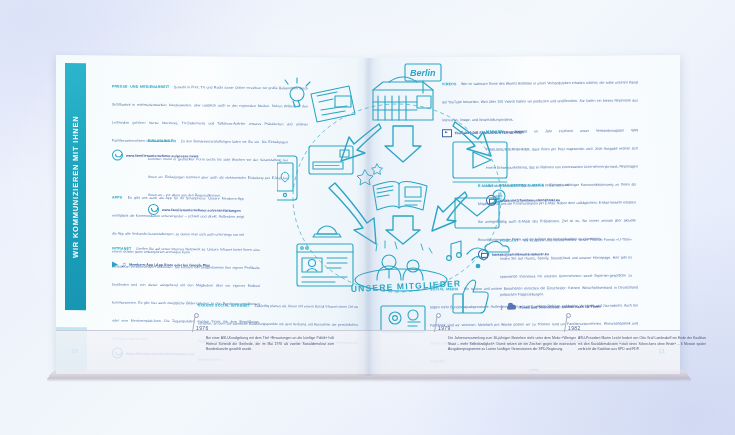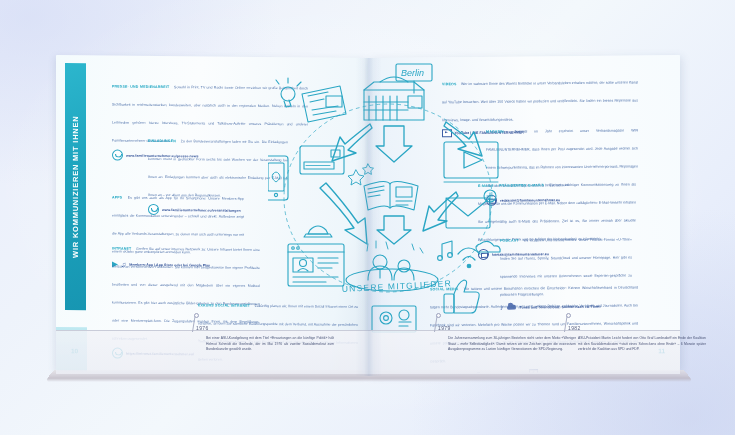--- a/index.html
+++ b/index.html
@@ -330,26 +330,27 @@
     top: 272px;
     width: 31px;
     height: 44px;
     background: linear-gradient(180deg, #bfe9f1 0%, #a9e0ec 100%);
     z-index: 4;
   }
 
   
   .illus {
     position: absolute;
-    left: 212px;
+    left: 221px;
     top: 0px;
     width: 240px;
     height: 276px;
     z-index: 3;
     pointer-events: none;
+    font-weight: bold;
   }
   .illus svg { display: block; }
 </style>
 </head>
 <body>
 
 <div class="backdrop-glow"></div>
 
 <div class="spread">
 

